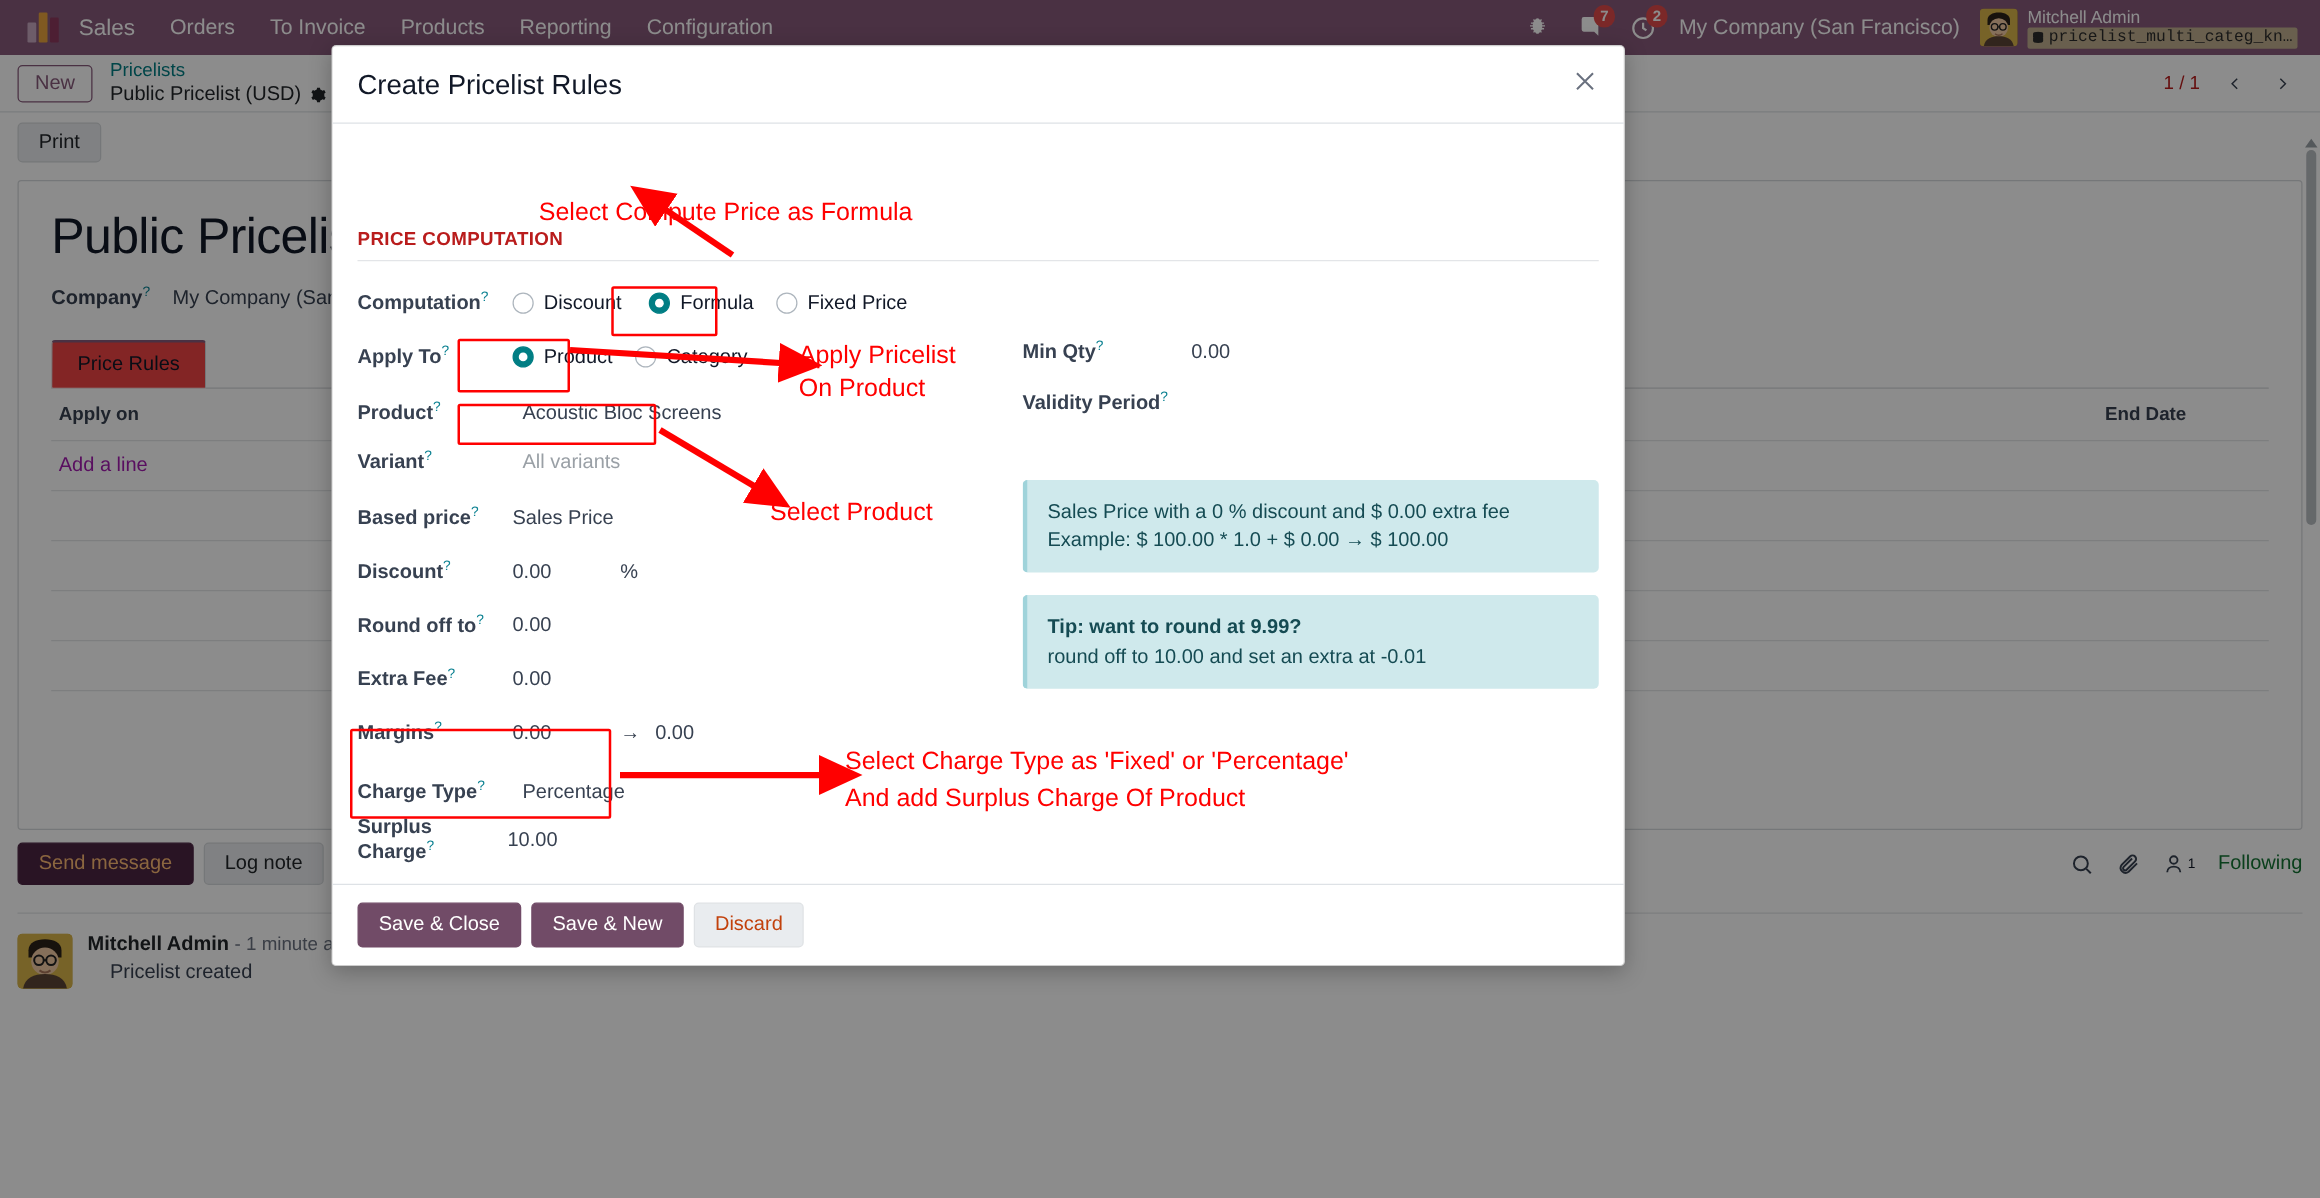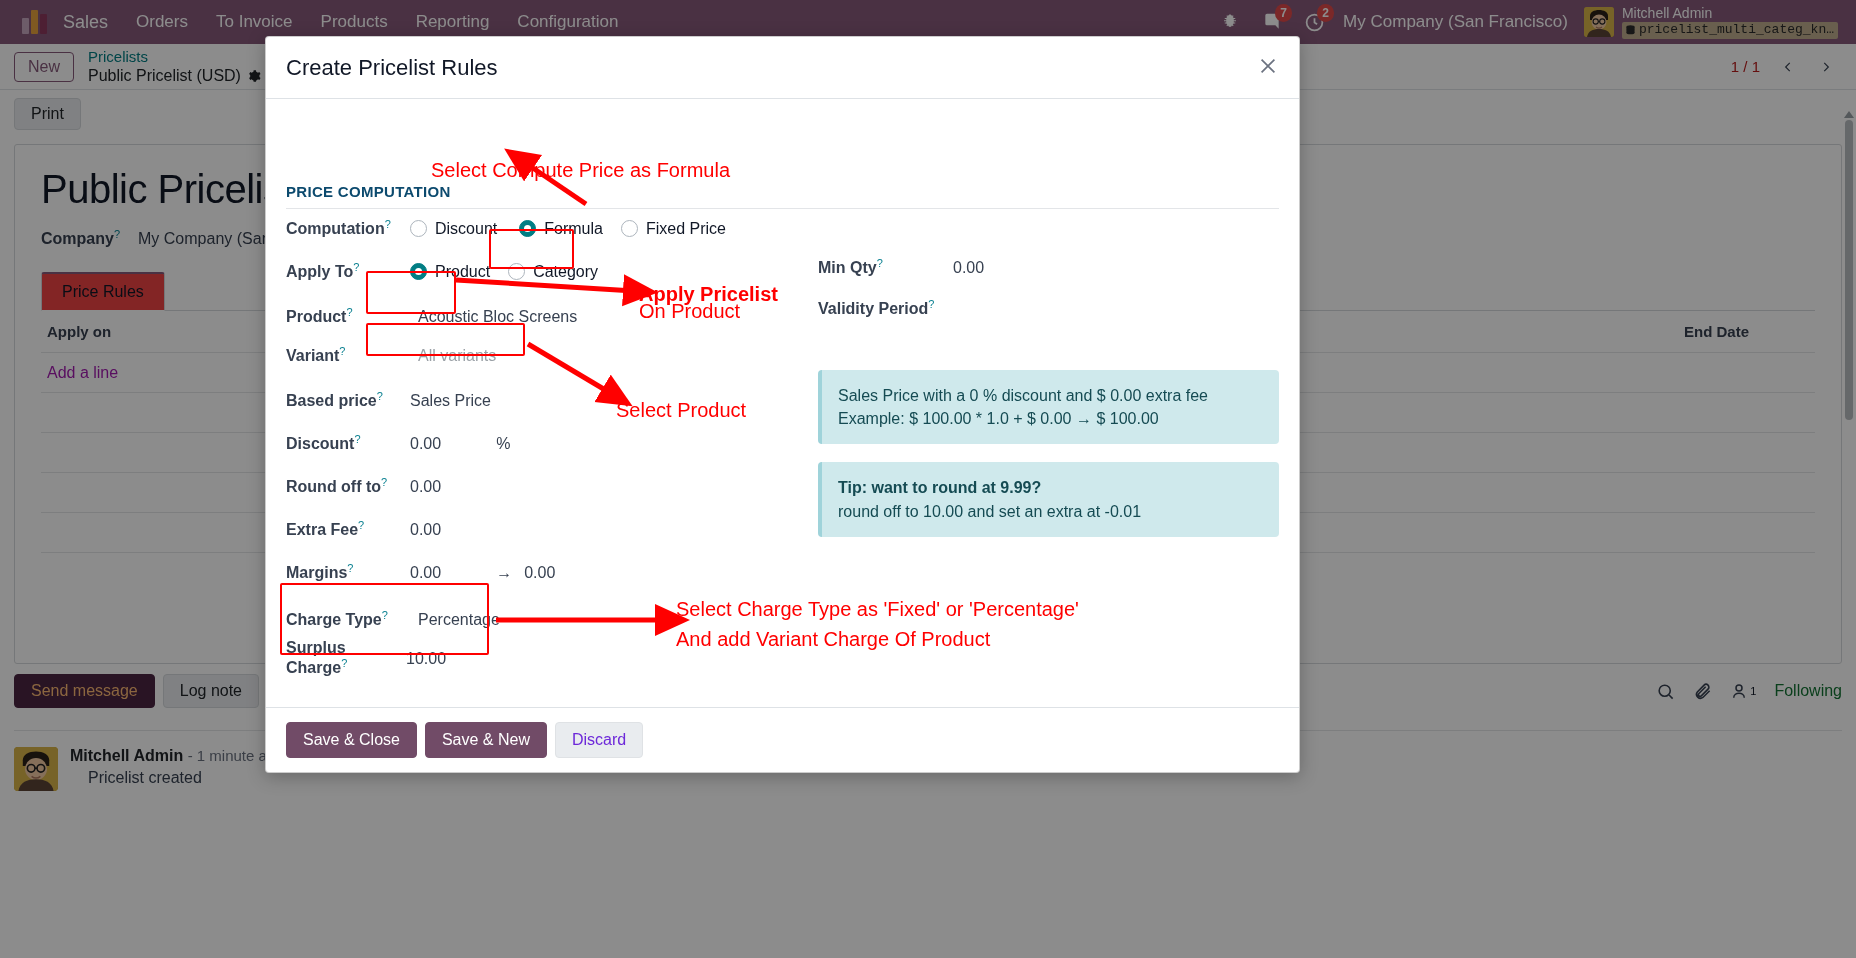--- a/index.html
+++ b/index.html
@@ -105,25 +105,25 @@
     position:absolute; left:265px; top:36px; width:1035px; height:737px;
     background:#fff; border:1px solid rgba(0,0,0,.2); border-radius:4px;
     z-index:50; box-shadow:0 4px 18px rgba(0,0,0,.25); display:flex; flex-direction:column;
   }
   .modal-head { height:62px; display:flex; align-items:center; padding:0 20px; border-bottom:1px solid #dee2e6; }
   .modal-title { font-size:22px; color:#111827; }
   .modal-x { margin-left:auto; cursor:pointer; color:#6b7280; }
   .modal-body { flex:1; padding:22px 20px 10px 20px; position:relative; overflow:hidden; }
   .modal-foot { border-top:1px solid #dee2e6; padding:14px 20px; display:flex; gap:8px; }
   .btn-pri { background:#714B67; color:#fff; border:1px solid #714B67; border-radius:4px; padding:8px 16px; font-size:16px; cursor:pointer; }
-  .btn-sec { background:#E9ECEF; color:#6d28d9; border:1px solid #dfe2e5; border-radius:4px; padding:8px 16px; font-size:16px; cursor:pointer; }
+  .btn-sec { background:#E9ECEF; color:#c2410c; border:1px solid #dfe2e5; border-radius:4px; padding:8px 16px; font-size:16px; cursor:pointer; }
 
   .section-title {
-    font-size:15px; font-weight:700; color:#0c4a6e; letter-spacing:.3px;
-    border-bottom:1px solid #e3e5e8; padding-bottom:8px; 
+    font-size:15px; font-weight:700; color:#b91c1c; letter-spacing:.3px;
+    border-bottom:1px solid #e3e5e8; padding-bottom:8px; margin-bottom:14px;
   }
   .cols { display:flex; }
   .col-l { width:520px; }
   .col-r { flex:1; padding-left:12px; }
 
   .r { display:flex; align-items:center; min-height:39px; font-size:16px; }
   .lbl { width:110px; color:#374151; font-weight:600; flex:none; }
   .lbl.w120 { width:120px; }
   .lbl.w135 { width:135px; }
   .val { color:#374151; }
@@ -467,25 +467,25 @@
       <path d="M320,105 L258,63" stroke="#FF0000" stroke-width="5" fill="none" marker-end="url(#ah)"></path>
 
       <path d="M190,181 L368,192" stroke="#FF0000" stroke-width="5" fill="none" marker-end="url(#ah)"></path>
 
       <path d="M262,245 L346,295" stroke="#FF0000" stroke-width="5" fill="none" marker-end="url(#ah)"></path>
 
       <path d="M230,521 L400,521" stroke="#FF0000" stroke-width="5" fill="none" marker-end="url(#ah)"></path>
     </svg>
 
     <div class="note" style="left:165px; top:57px;">Select Compute Price as Formula</div>
-    <div class="note" style="left:373px; top:181px;font-weight:bold;">Apply Pricelist</div>
+    <div class="note" style="left:373px; top:171px;">Apply Pricelist</div>
     <div class="note" style="left:373px; top:198px;">On Product</div>
     <div class="note" style="left:350px; top:297px;">Select Product</div>
     <div class="note" style="left:410px; top:496px;">Select Charge Type as 'Fixed' or 'Percentage'</div>
-    <div class="note" style="left:410px; top:526px;">And add Variant Charge Of Product</div>
+    <div class="note" style="left:410px; top:526px;">And add Surplus Charge Of Product</div>
   </div>
 
   <div class="modal-foot">
     <button class="btn-pri">Save &amp; Close</button>
     <button class="btn-pri">Save &amp; New</button>
     <button class="btn-sec">Discard</button>
   </div>
 </div>
 
 </body></html>

